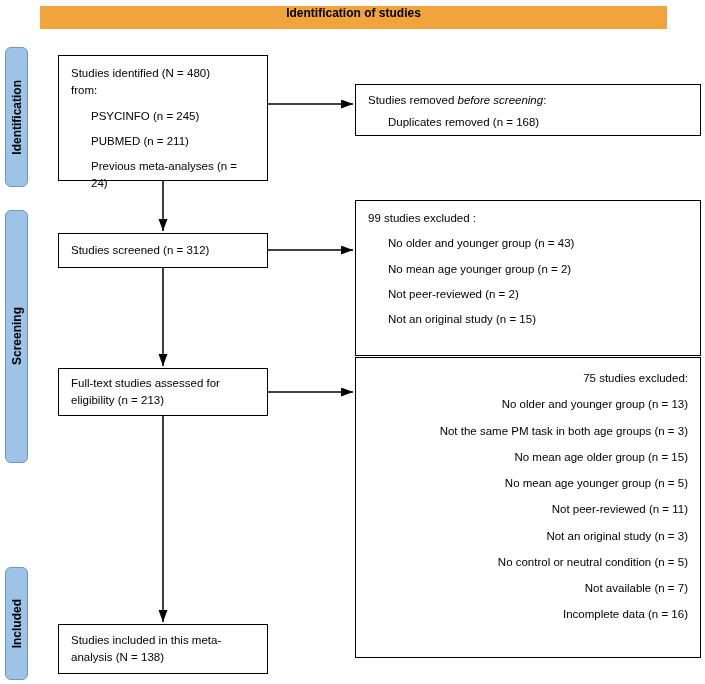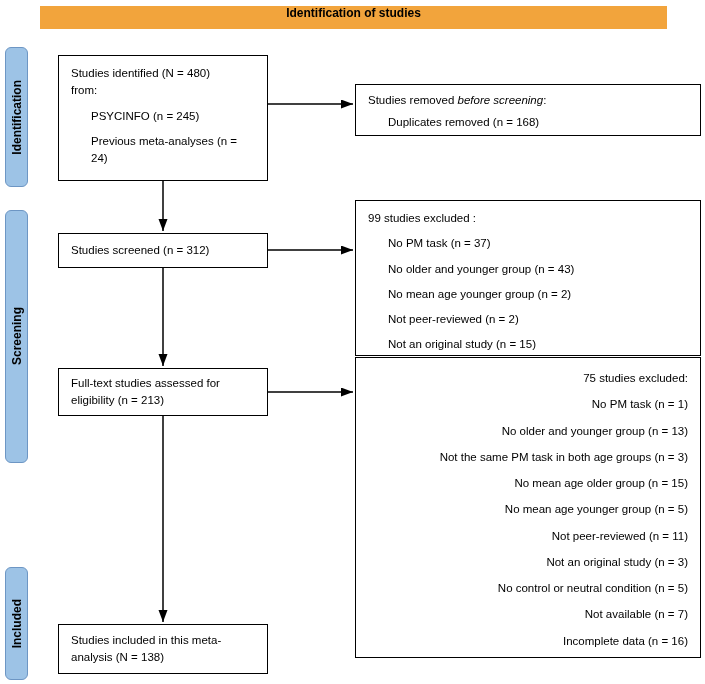--- a/index.html
+++ b/index.html
@@ -95,50 +95,49 @@
     <line x1="163" y1="268" x2="163" y2="366" stroke="#000" stroke-width="1.5" marker-end="url(#ah)"></line>
     <line x1="268" y1="250" x2="353" y2="250" stroke="#000" stroke-width="1.5" marker-end="url(#ah)"></line>
     <line x1="163" y1="416" x2="163" y2="622" stroke="#000" stroke-width="1.5" marker-end="url(#ah)"></line>
     <line x1="268" y1="392" x2="353" y2="392" stroke="#000" stroke-width="1.5" marker-end="url(#ah)"></line>
   </svg>
 
   <div class="box box-identified">
     <div>Studies identified (N = 480)</div>
     <div>from:</div>
     <div class="indent item">PSYCINFO (n = 245)</div>
+    <div class="indent item">PUBMED (n = 211)</div>
     <div class="indent item">Previous meta-analyses (n = 24)</div>
   </div>
 
   <div class="box box-removed">
     <div>
       <span>Studies removed </span><i>before screening</i><span>:</span>
     </div>
     <div class="indent item-tight">Duplicates removed  (n = 168)</div>
   </div>
 
   <div class="box box-screened">
     <div>Studies screened (n = 312)</div>
   </div>
 
   <div class="box box-excluded1">
     <div>99 studies excluded :</div>
-    <div class="indent item">No PM task (n = 37)</div>
     <div class="indent item">No older and younger group (n = 43)</div>
     <div class="indent item">No mean age younger group (n = 2)</div>
     <div class="indent item">Not peer-reviewed (n = 2)</div>
     <div class="indent item">Not an original study (n = 15)</div>
   </div>
 
   <div class="box box-fulltext">
     <div>Full-text studies assessed for eligibility (n = 213)</div>
   </div>
 
   <div class="box box-excluded2 ex2">
     <div>75 studies excluded:</div>
-    <div class="indent item">No PM task (n = 1)</div>
     <div class="indent item">No older and younger group (n = 13)</div>
     <div class="indent item">Not the same PM task in both age groups (n = 3)</div>
     <div class="indent item">No mean age older group (n = 15)</div>
     <div class="indent item">No mean age younger group (n = 5)</div>
     <div class="indent item">Not peer-reviewed (n = 11)</div>
     <div class="indent item">Not an original study (n = 3)</div>
     <div class="indent item">No control or neutral condition (n = 5)</div>
     <div class="indent item">Not available (n = 7)</div>
     <div class="indent item">Incomplete data (n = 16)</div>
   </div>

